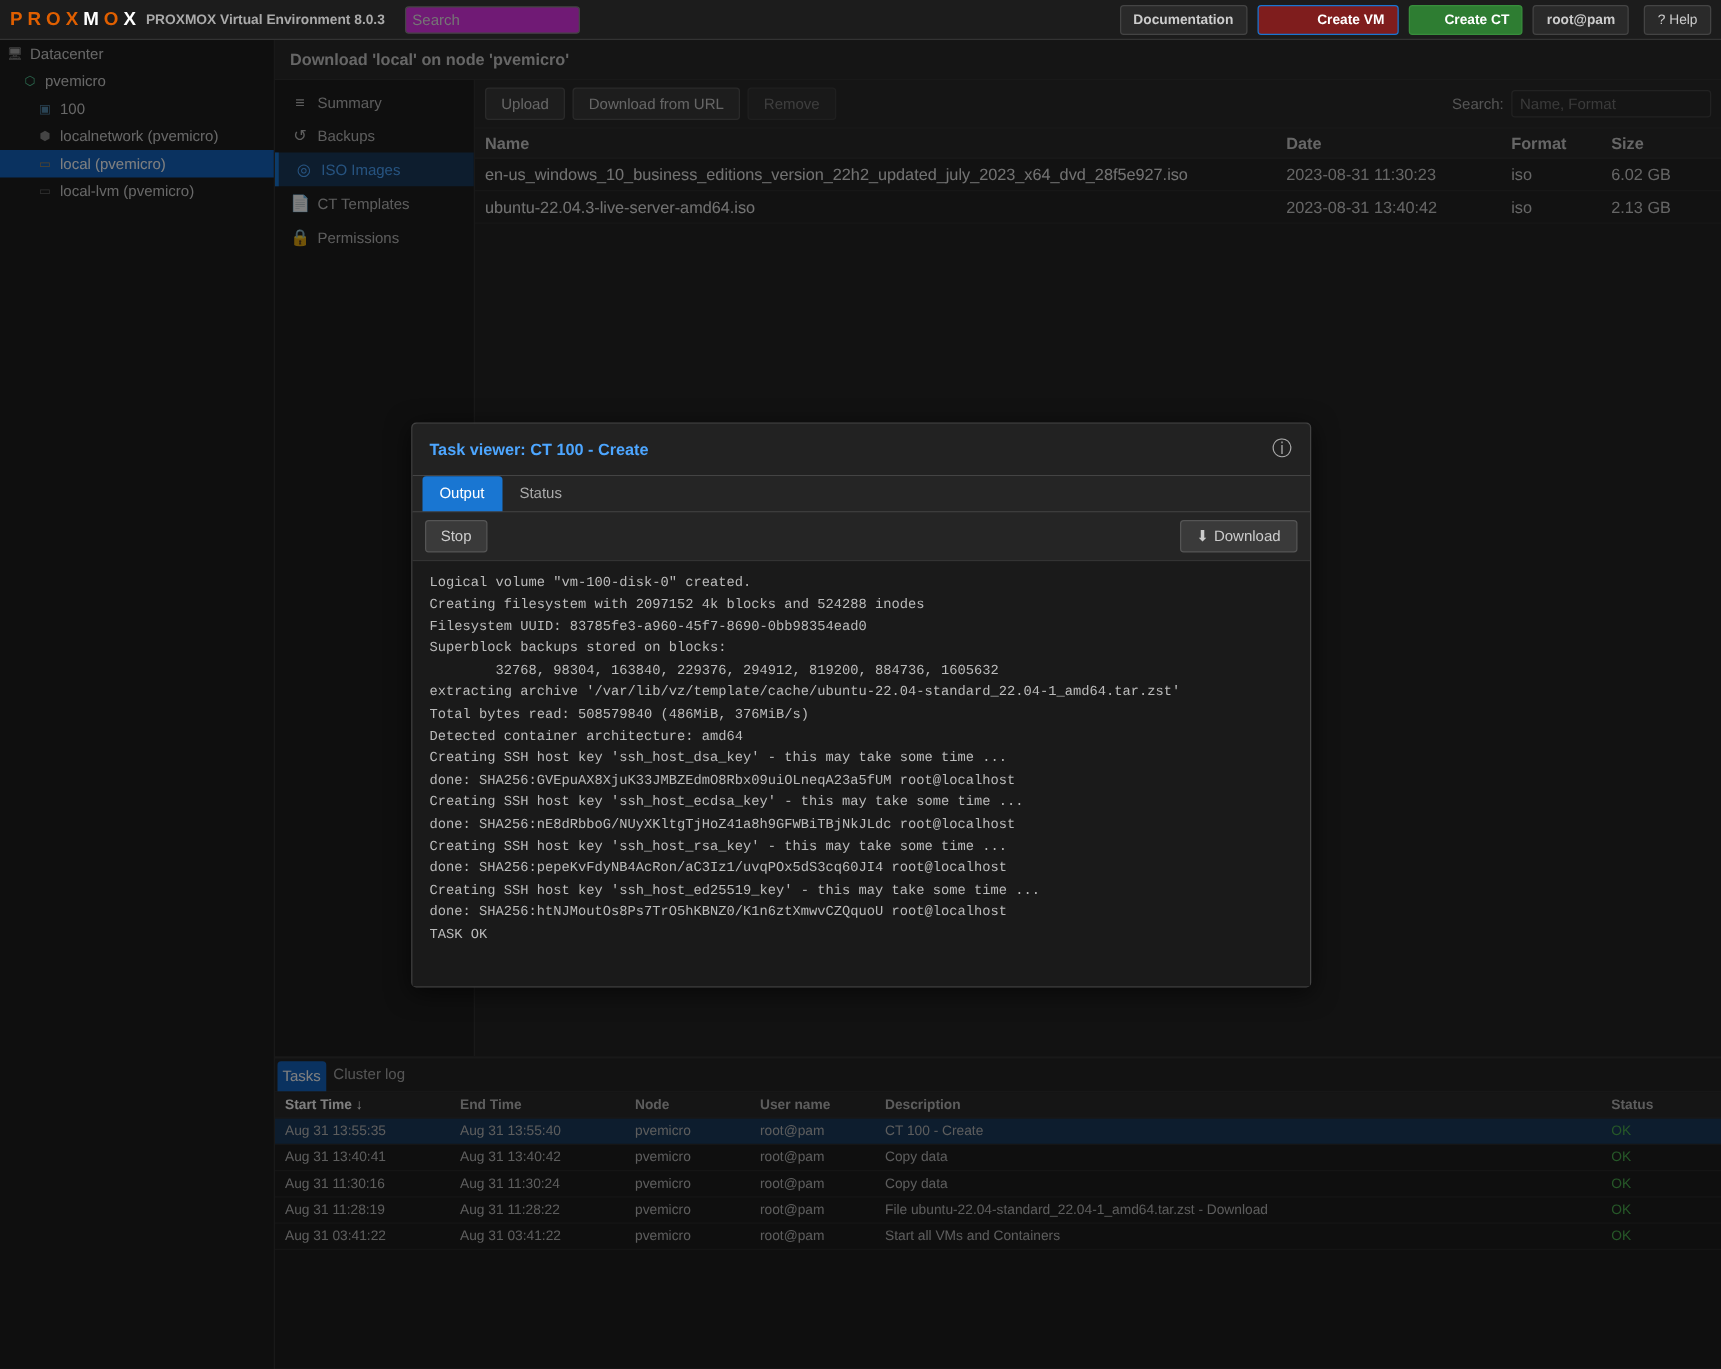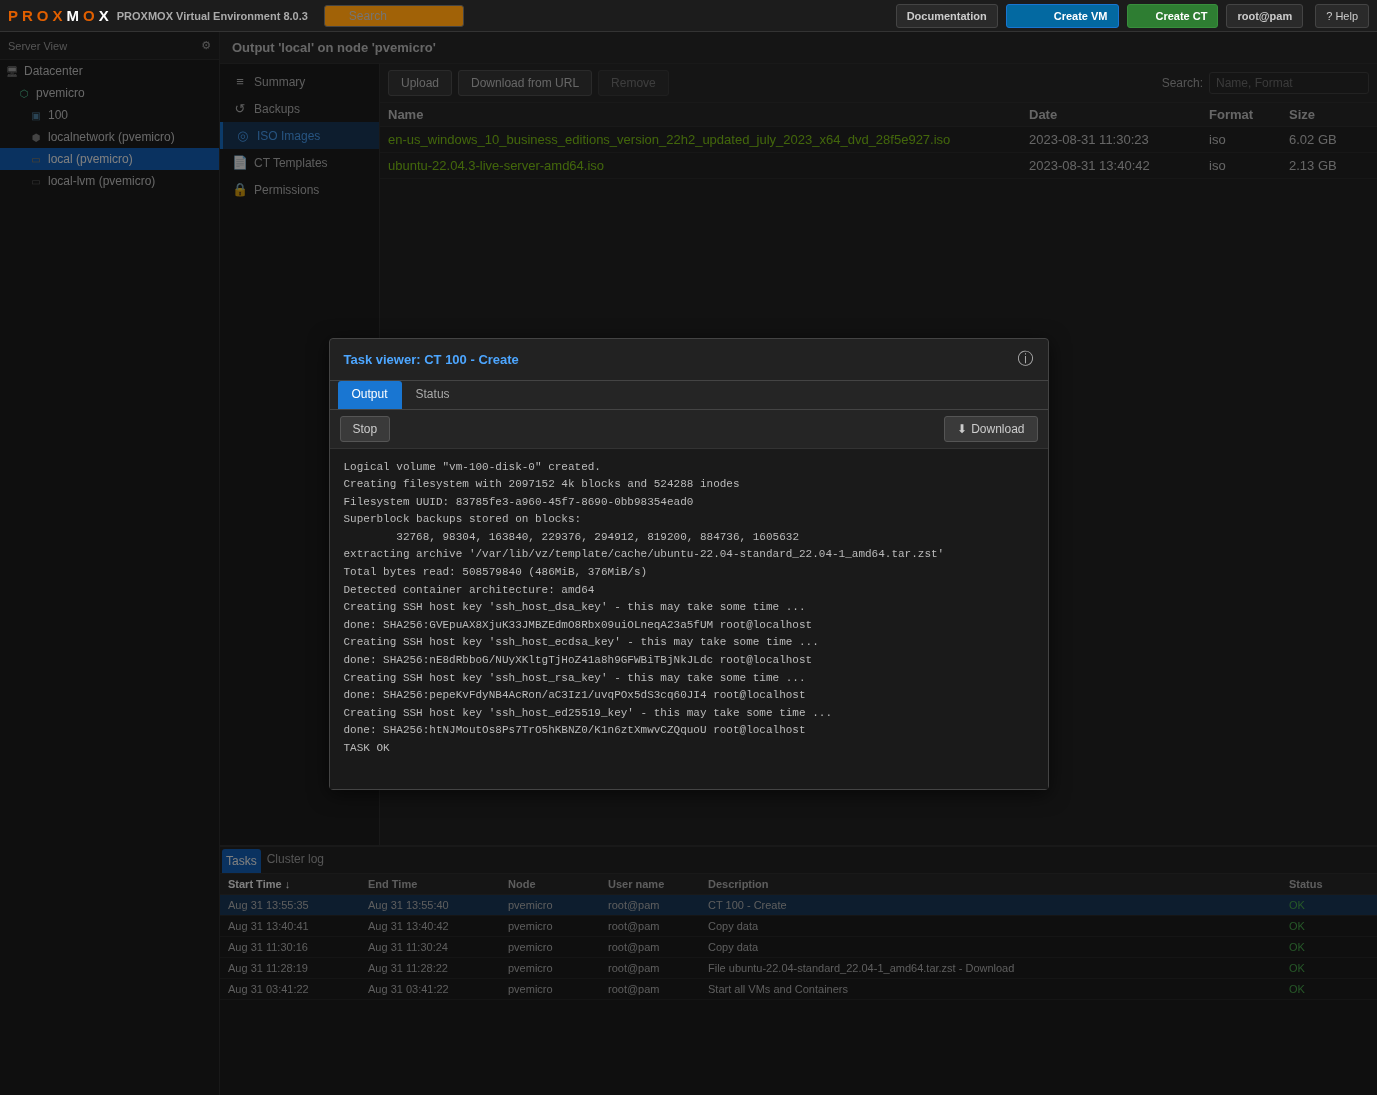--- a/index.html
+++ b/index.html
@@ -1,24 +1,24 @@
 <!DOCTYPE html>
 <html><head>
   <meta charset="utf-8">
   <style>
     * { box-sizing: border-box; margin: 0; padding: 0; }
     body { font-family: Arial, Helvetica, sans-serif; font-size: 12px; background: #1a1a1a; color: #d0d0d0; height: 1095px; overflow: hidden; }
 
     
     #topbar { display: flex; align-items: center; background: #1c1c1c; border-bottom: 1px solid #333; height: 32px; padding: 0 8px; gap: 8px; }
     #logo { display: flex; align-items: center; gap: 4px; color: #fff; font-size: 13px; font-weight: bold; margin-right: 8px; }
-    #search-input { background: #a16207; border: 1px solid #444; color: #ccc; padding: 2px 24px; height: 22px; width: 140px; border-radius: 3px; font-size: 12px; }
+    #search-input { background: #701a75; border: 1px solid #444; color: #ccc; padding: 2px 5px; height: 22px; width: 140px; border-radius: 3px; font-size: 12px; }
     .topbar-spacer { flex: 1; }
     .topbar-btn { background: #2a2a2a; border: 1px solid #444; color: #ccc; padding: 2px 10px; height: 24px; border-radius: 3px; cursor: pointer; font-size: 11px; display: flex; align-items: center; gap: 4px; font-weight: bold; }
-    .topbar-btn.blue { background: #0369a1; border-color: #1976d2; color: #fff; padding-left: 47px; }
+    .topbar-btn.blue { background: #7f1d1d; border-color: #1976d2; color: #fff; padding-left: 47px; }
     .topbar-btn.green { background: #2e7d32; border-color: #388e3c; color: #fff; padding-left: 28px; }
 
     
     #main { display: flex; height: calc(1095px - 32px); }
 
     
     #sidebar { width: 220px; background: #1e1e1e; border-right: 1px solid #333; display: flex; flex-direction: column; flex-shrink: 0; }
     #sidebar-header { display: flex; align-items: center; justify-content: space-between; padding: 4px 8px; background: #252525; border-bottom: 1px solid #333; height: 28px; font-size: 11px; color: #aaa; }
     .tree-item { display: flex; align-items: center; padding: 3px 4px; cursor: pointer; user-select: none; white-space: nowrap; }
     .tree-item.selected { background: #1565c0; color: #fff; }
@@ -43,21 +43,21 @@
     .toolbar-btn { background: #3a3a3a; border: 1px solid #555; color: #ccc; padding: 3px 12px; height: 26px; border-radius: 3px; cursor: pointer; font-size: 12px; }
     .toolbar-btn.disabled { opacity: 0.5; cursor: default; }
     .search-label { margin-left: auto; color: #aaa; font-size: 12px; }
     .search-box { background: #2a2a2a; border: 1px solid #444; color: #ccc; padding: 2px 6px; height: 22px; width: 160px; border-radius: 3px; font-size: 12px; }
 
     
     #iso-table { flex: 1; overflow-y: auto; }
     .table-header { display: grid; grid-template-columns: 1fr 180px 80px 80px; background: #2a2a2a; border-bottom: 1px solid #333; padding: 4px 8px; font-size: 11px; color: #aaa; font-weight: bold; }
     .table-row { display: grid; grid-template-columns: 1fr 180px 80px 80px; padding: 5px 8px; border-bottom: 1px solid #2e2e2e; cursor: pointer; align-items: center; }
     .table-cell { font-size: 13px; color: #ccc; white-space: nowrap; overflow: hidden; text-overflow: ellipsis; }
-    .table-cell.name { color: #84cc16; }
+    .table-cell.name { color: #e5e5e5; }
 
     
     #task-overlay { position: absolute; top: 0; left: 0; width: 100%; height: 100%; background: rgba(0,0,0,0.5); z-index: 100; display: flex; align-items: center; justify-content: center; }
     #task-dialog { background: #2a2a2a; border: 1px solid #444; border-radius: 4px; width: 720px; box-shadow: 0 4px 20px rgba(0,0,0,0.6); }
     #task-dialog-header { display: flex; align-items: center; justify-content: space-between; padding: 10px 14px; background: #222; border-bottom: 1px solid #444; border-radius: 4px 4px 0 0; }
     #task-dialog-title { color: #4da6ff; font-size: 13px; font-weight: bold; }
     .dialog-close { background: none; border: none; color: #aaa; cursor: pointer; font-size: 16px; }
     #task-tabs { display: flex; gap: 0; padding: 0 8px; background: #252525; border-bottom: 1px solid #444; }
     .task-tab { padding: 6px 14px; font-size: 12px; cursor: pointer; color: #aaa; border-bottom: 2px solid transparent; }
     .task-tab.active { color: #fff; border-bottom: 2px solid #1976d2; background: #1976d2; border-radius: 3px 3px 0 0; border-bottom: none; }
@@ -105,24 +105,20 @@
   <button class="topbar-btn">Documentation</button>
   <button class="topbar-btn blue">Create VM</button>
   <button class="topbar-btn green">Create CT</button>
   <button class="topbar-btn">root@pam</button>
   <button id="help-btn">? Help</button>
 </div>
 
 <div id="main" style="position:relative;">
 
   <div id="sidebar">
-    <div id="sidebar-header">
-      <span>Server View</span>
-      <span style="cursor:pointer;">⚙</span>
-    </div>
     <div id="sidebar-tree">
         <div class="tree-item tree-indent-0">
           <span class="tree-icon" style="color:#aaa">🖥</span>
           <span>Datacenter</span>
         </div>
         <div class="tree-item tree-indent-1">
           <span class="tree-icon" style="color:#5c9">⬡</span>
           <span>pvemicro</span>
         </div>
         <div class="tree-item tree-indent-2">
@@ -138,21 +134,21 @@
           <span>local (pvemicro)</span>
         </div>
         <div class="tree-item tree-indent-2">
           <span class="tree-icon" style="color:#666">▭</span>
           <span>local-lvm (pvemicro)</span>
         </div>
       </div>
   </div>
 
   <div id="content">
-    <div id="content-header">Output 'local' on node 'pvemicro'</div>
+    <div id="content-header">Download 'local' on node 'pvemicro'</div>
 
     <div id="storage-panel">
 
       <div id="storage-nav">
           <div class="nav-item">
             <span class="nav-icon">≡</span>
             <span>Summary</span>
           </div>
           <div class="nav-item">
             <span class="nav-icon">↺</span>

